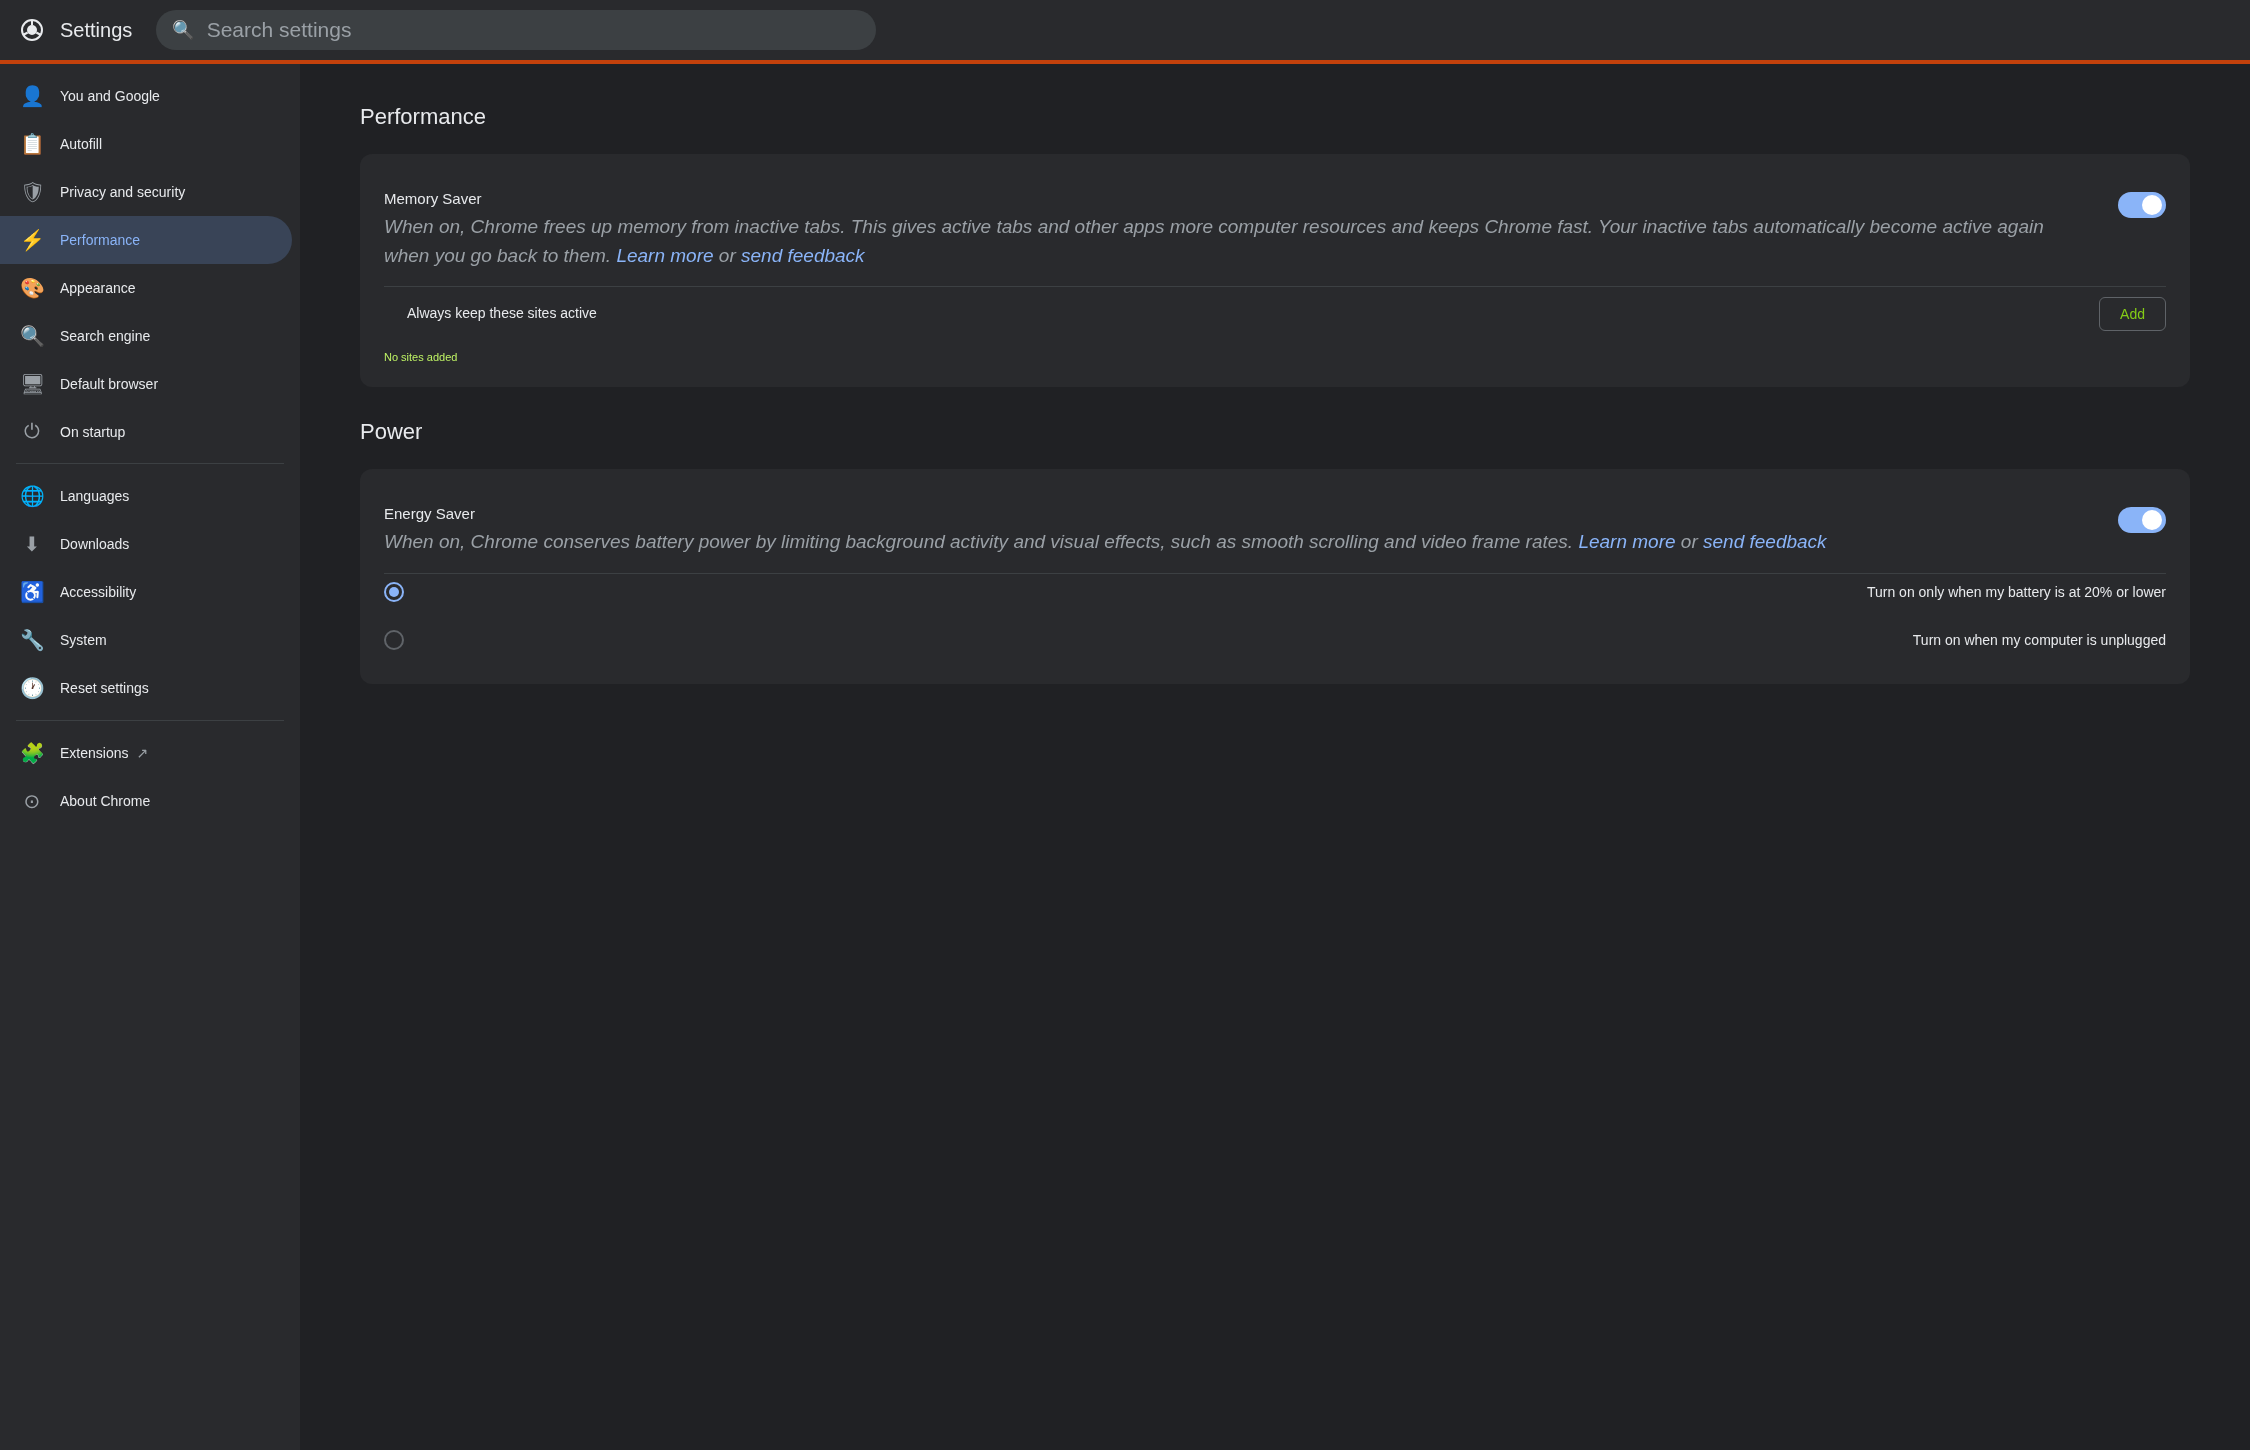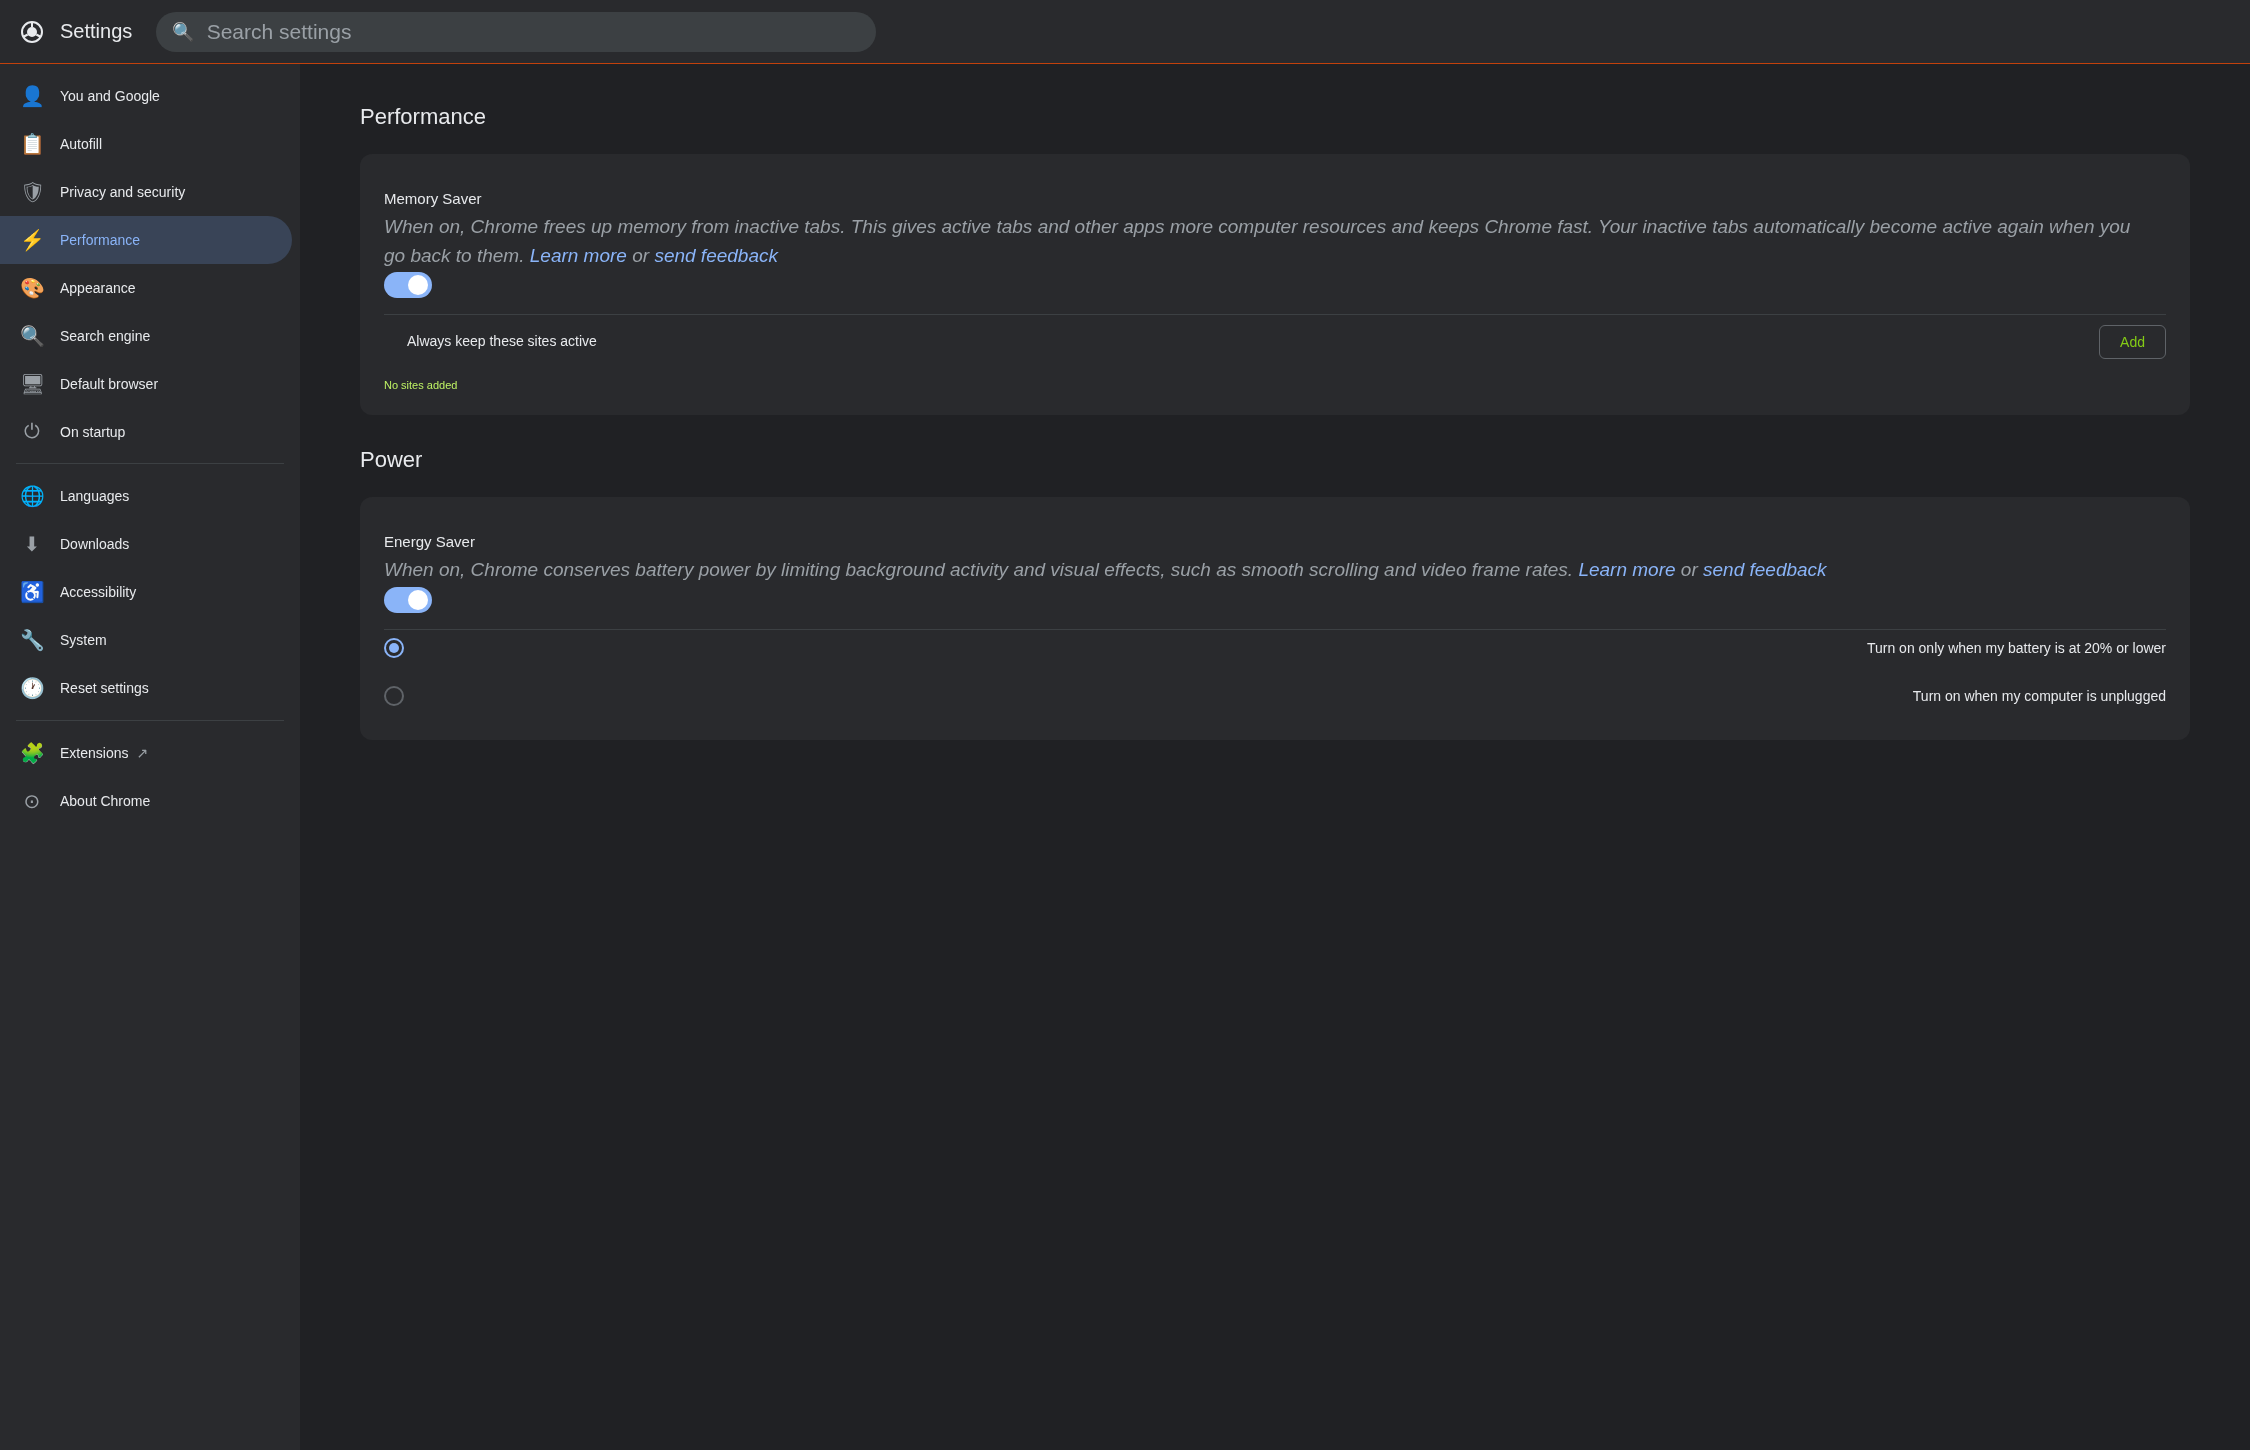--- a/index.html
+++ b/index.html
@@ -13,21 +13,21 @@
       flex-direction: column;
     }
 
     
     .header {
       display: flex;
       align-items: center;
       padding: 0 16px;
       height: 64px;
       background: #292a2d;
-      border-bottom: 1px solid #c2410c;
+      border-bottom: 4px solid #c2410c;
       flex-shrink: 0;
     }
     .header-logo {
       display: flex;
       align-items: center;
       gap: 12px;
       margin-right: 24px;
     }
     .chrome-icon {
       width: 32px;
@@ -141,21 +141,20 @@
       border-radius: 12px;
       padding: 20px 24px;
       margin-bottom: 32px;
     }
 
     .card-row {
       display: flex;
       align-items: flex-start;
       justify-content: space-between;
       padding: 16px 0;
-      flex-direction: column;
     }
     .card-row:not(:last-child) {
       border-bottom: 1px solid #3c4043;
     }
     .card-row-text { flex: 1; margin-right: 24px; }
     .card-row-title {
       font-size: 15px;
       font-weight: 500;
       color: #e8eaed;
       margin-bottom: 6px;

